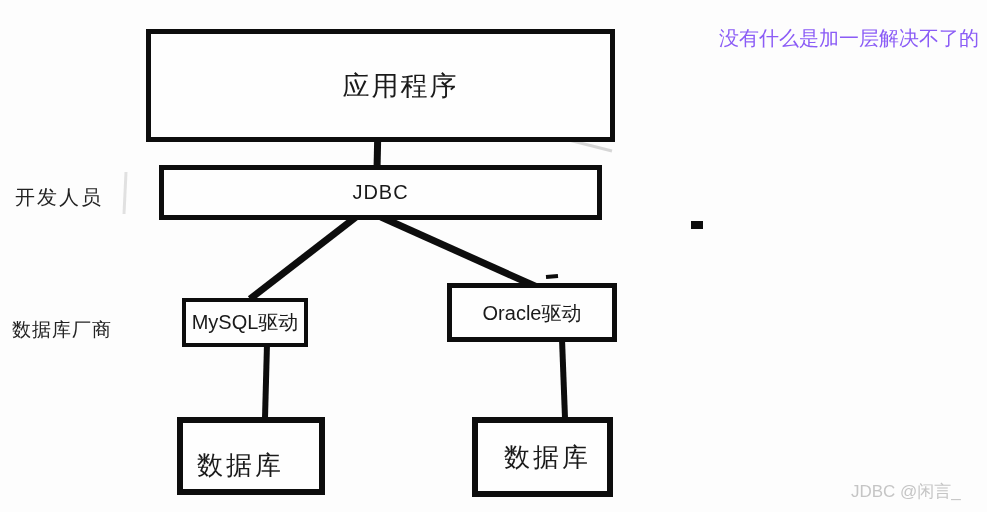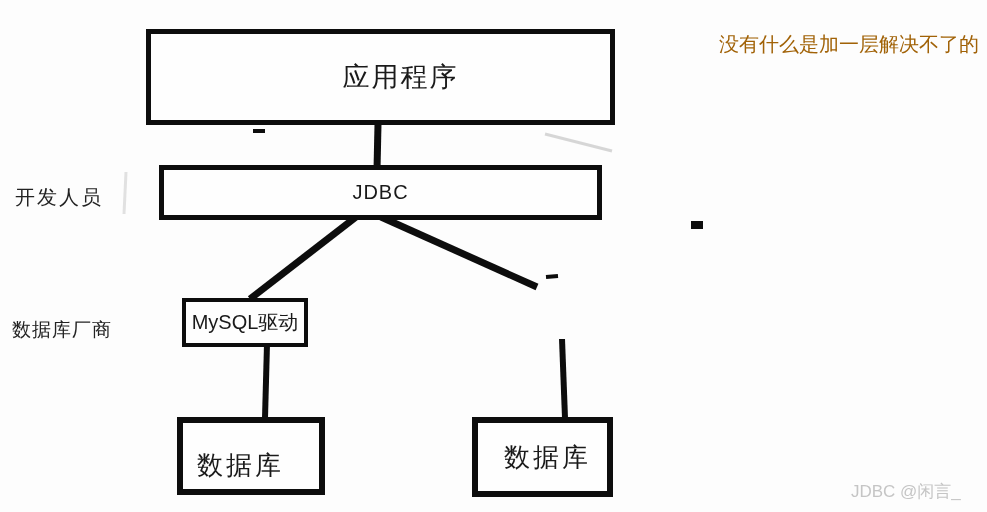--- a/index.html
+++ b/index.html
@@ -28,21 +28,21 @@
     box-sizing: border-box;
     background: #fefefe;
     border: 5px solid #0d0d0d;
     display: flex;
     align-items: center;
     justify-content: center;
     white-space: nowrap;
   }
   .box-app {
     left: 146px; top: 29px;
-    width: 469px; height: 96px;
+    width: 469px; height: 113px;
     font-size: 27px;
     letter-spacing: 2px;
     padding-left: 40px;
     align-items: center;
   }
   .box-jdbc {
     left: 159px; top: 165px;
     width: 443px; height: 55px;
     font-size: 20px;
     letter-spacing: 1px;
@@ -88,23 +88,23 @@
     font-size: 20px;
     letter-spacing: 2px;
   }
   .label-vendor {
     left: 12px; top: 317px;
     font-size: 19px;
     letter-spacing: 1px;
   }
   .top-note {
     position: absolute;
-    left: 719px; top: 31px;
+    left: 719px; top: 25px;
     font-size: 20px;
-    color: #a16207;
+    color: #8b5cf6;
     white-space: nowrap;
   }
   .watermark {
     position: absolute;
     left: 851px; top: 480px;
     font-size: 17px;
     color: #c5c5c5;
     white-space: nowrap;
   }
 </style>
@@ -137,20 +137,23 @@
   </div>
 
   <div class="box box-jdbc">
     <span>JDBC</span>
   </div>
 
   <div class="box box-mysql">
     <span>MySQL驱动</span>
   </div>
 
+  <div class="box box-oracle">
+    <span>Oracle驱动</span>
+  </div>
 
   <div class="box box-db-left">
     <span>数据库</span>
   </div>
 
   <div class="box box-db-right">
     <span>数据库</span>
   </div>
 
   <div class="side-label label-vendor">数据库厂商</div>

